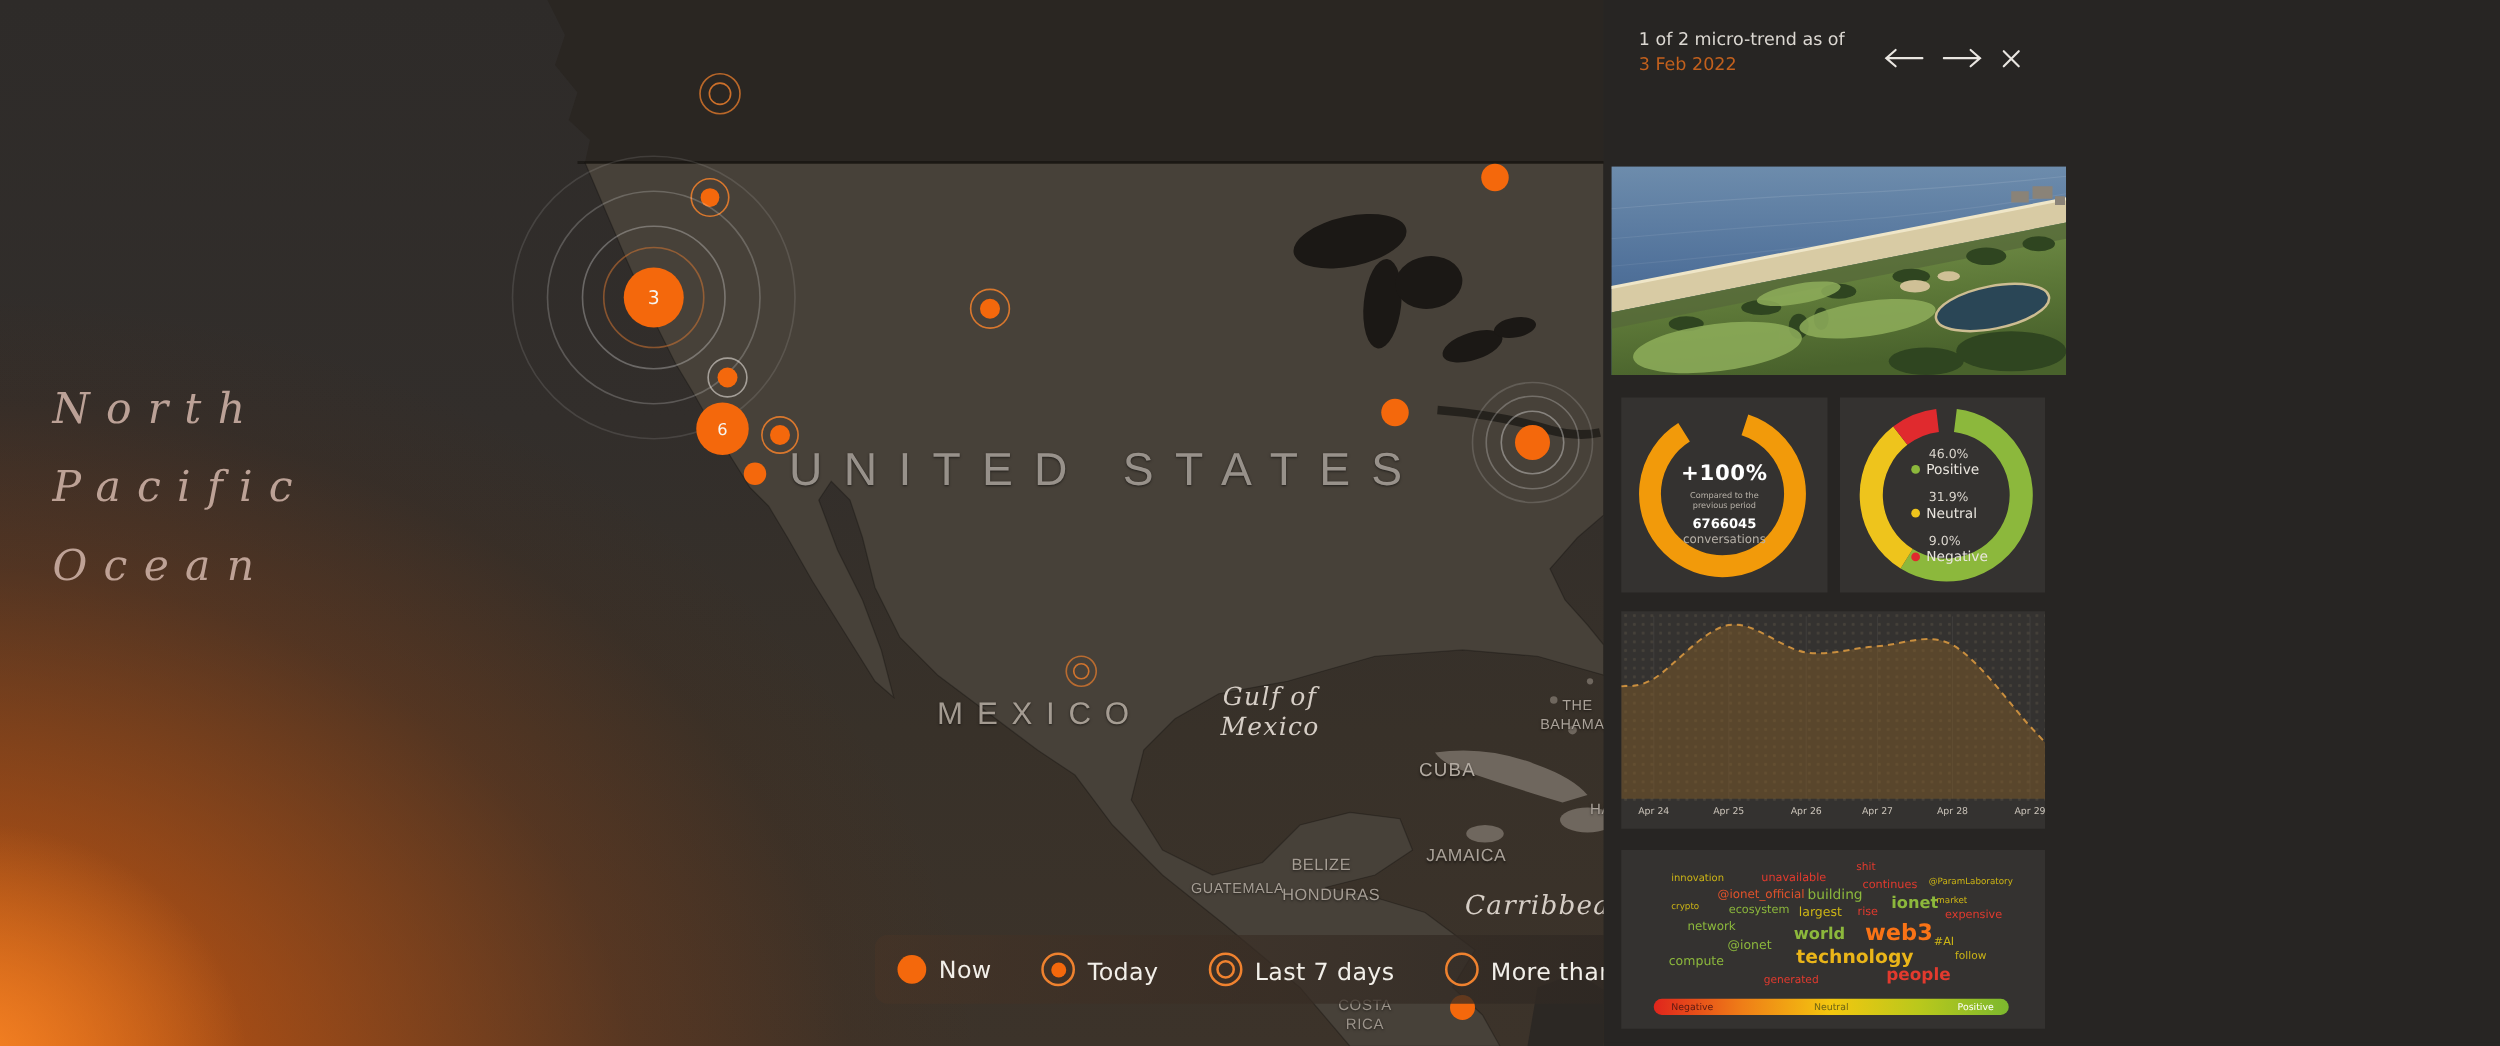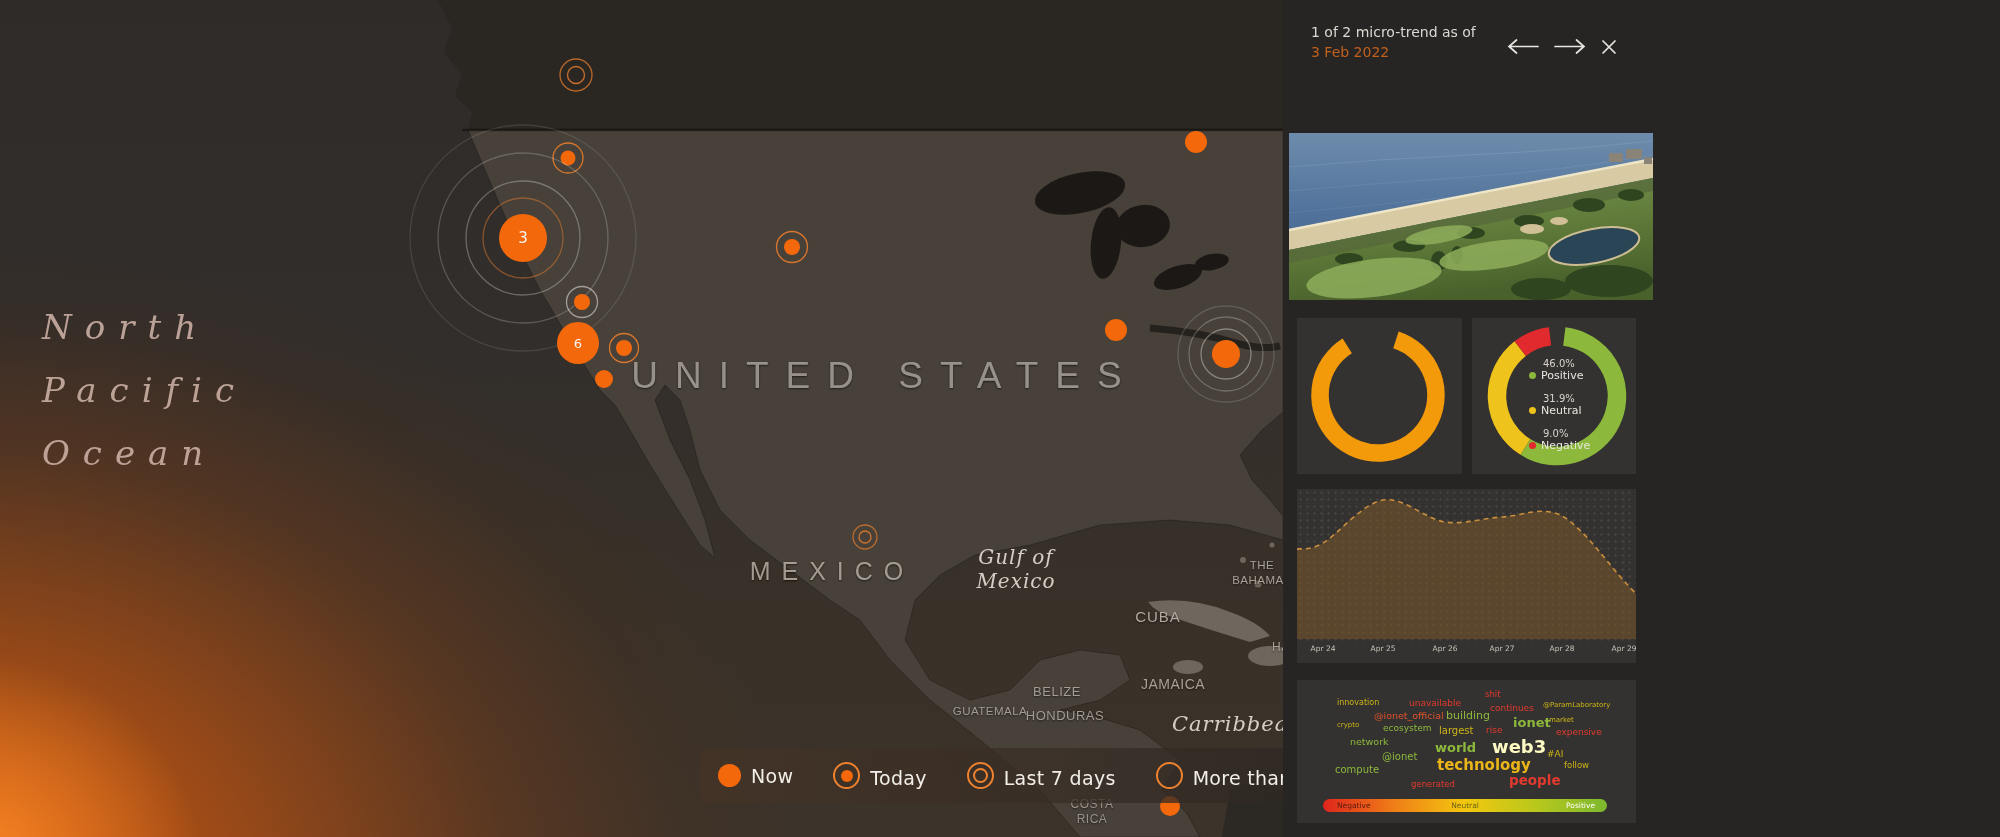--- a/index.html
+++ b/index.html
@@ -279,20 +279,29 @@
             <rect x="337" y="16" width="16" height="10"></rect>
             <rect x="355" y="24" width="8" height="7"></rect>
           </g>
       </svg>
     </div>
 
     <div class="pbox b1">
       <svg id="donut1" width="165" height="156" viewBox="0 0 165 156">
           <path d="M98.92 21.84 A58 58 0 1 1 50.26 27.81" fill="none" stroke="#f29a0a" stroke-width="17.5"></path>
         </svg>
+      <div class="d1t">
+        <div class="big">+100%</div>
+        <div class="cap">
+          <div>Compared to the</div>
+          <div>previous period</div>
+        </div>
+        <div class="num">6766045</div>
+        <div class="conv">conversations</div>
+      </div>
     </div>
 
     <div class="pbox b2">
       <svg id="donut2" width="164" height="156" viewBox="0 0 164 156">
           <path d="M92.31 18.45 A60 60 0 1 1 53.35 128.98" fill="none" stroke="#8cb83c" stroke-width="18.5"></path>
           <path d="M53.35 128.98 A60 60 0 0 1 48.23 30.59" fill="none" stroke="#eec41c" stroke-width="18.5"></path>
           <path d="M48.23 30.59 A60 60 0 0 1 78.05 18.40" fill="none" stroke="#e02a2e" stroke-width="18.5"></path>
         </svg>
       <div class="sents" id="sents">
           <div class="srow">
@@ -353,21 +362,21 @@
           <span class="word" style="left: 246px; top: 22px; font-size: 7px; color: rgb(205, 181, 21);">@ParamLaboratory</span>
           <span class="word" style="left: 40px; top: 42px; font-size: 7px; color: rgb(205, 181, 21);">crypto</span>
           <span class="word" style="left: 86px; top: 44px; font-size: 9px; color: rgb(140, 184, 60);">ecosystem</span>
           <span class="word" style="left: 142px; top: 46px; font-size: 10px; color: rgb(205, 181, 21);">largest</span>
           <span class="word" style="left: 189px; top: 46px; font-size: 9px; color: rgb(226, 58, 46);">rise</span>
           <span class="word" style="left: 216px; top: 36px; font-size: 13px; color: rgb(140, 184, 60); font-weight: bold;">ionet</span>
           <span class="word" style="left: 252px; top: 37px; font-size: 7px; color: rgb(205, 181, 21);">market</span>
           <span class="word" style="left: 259px; top: 48px; font-size: 9px; color: rgb(226, 58, 46);">expensive</span>
           <span class="word" style="left: 53px; top: 57px; font-size: 9.5px; color: rgb(140, 184, 60);">network</span>
           <span class="word" style="left: 138px; top: 61px; font-size: 13px; color: rgb(140, 184, 60); font-weight: bold;">world</span>
-          <span class="word" style="left: 195px; top: 58px; font-size: 18px; color: #fef9c3; font-weight: bold;">web3</span>
+          <span class="word" style="left: 195px; top: 58px; font-size: 18px; color: #f97316; font-weight: bold;">web3</span>
           <span class="word" style="left: 85px; top: 72px; font-size: 10px; color: rgb(140, 184, 60);">@ionet</span>
           <span class="word" style="left: 250px; top: 70px; font-size: 9px; color: rgb(205, 181, 21);">#AI</span>
           <span class="word" style="left: 140px; top: 78px; font-size: 15px; color: rgb(234, 181, 25); font-weight: bold;">technology</span>
           <span class="word" style="left: 267px; top: 81px; font-size: 8.5px; color: rgb(205, 181, 21);">follow</span>
           <span class="word" style="left: 38px; top: 85px; font-size: 10px; color: rgb(140, 184, 60);">compute</span>
           <span class="word" style="left: 70px; top: 100px; font-size: 8.5px; color: rgb(226, 58, 46); margin-left: 44px;">generated</span>
           <span class="word" style="left: 153px; top: 96px; font-size: 9px; color: rgb(226, 58, 46); margin-top: 24px;">innovate</span>
           <span class="word" style="left: 134px; top: 108px; font-size: 8px; color: rgb(201, 195, 186); margin-top: 16px;">complete</span>
           <span class="word" style="left: 212px; top: 94px; font-size: 13.5px; color: rgb(226, 58, 46); font-weight: bold;">people</span>
         </div>

